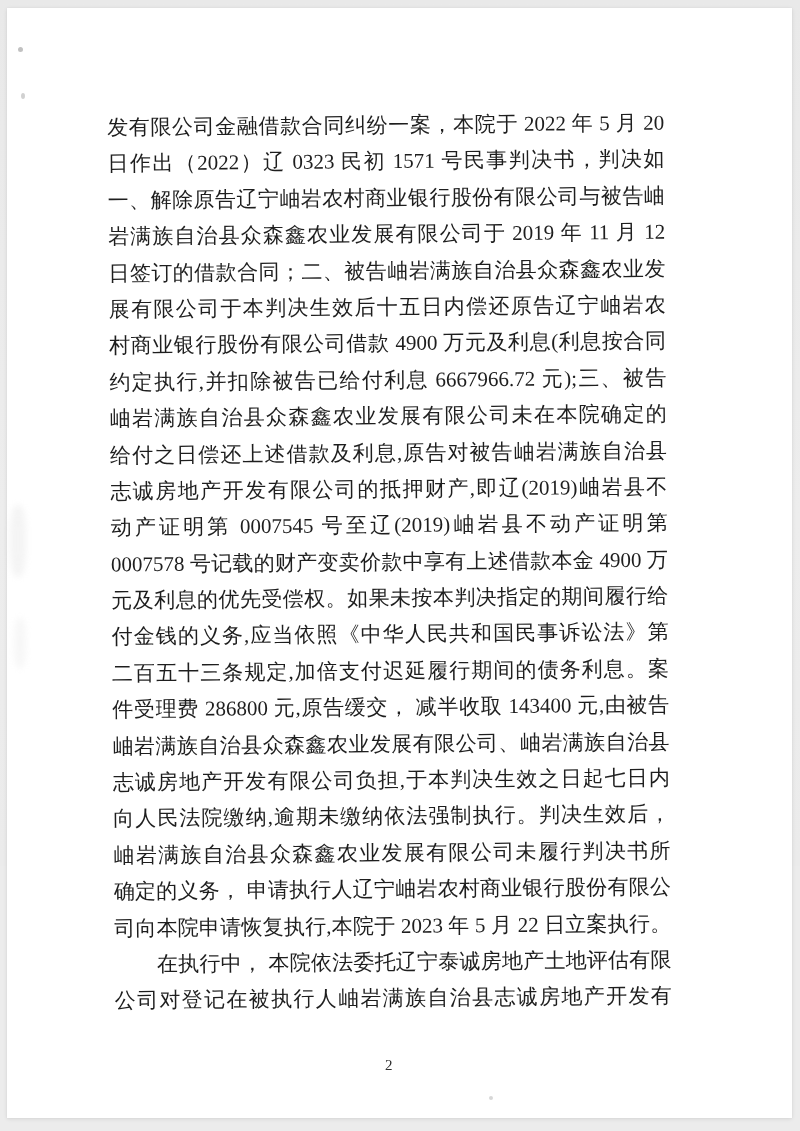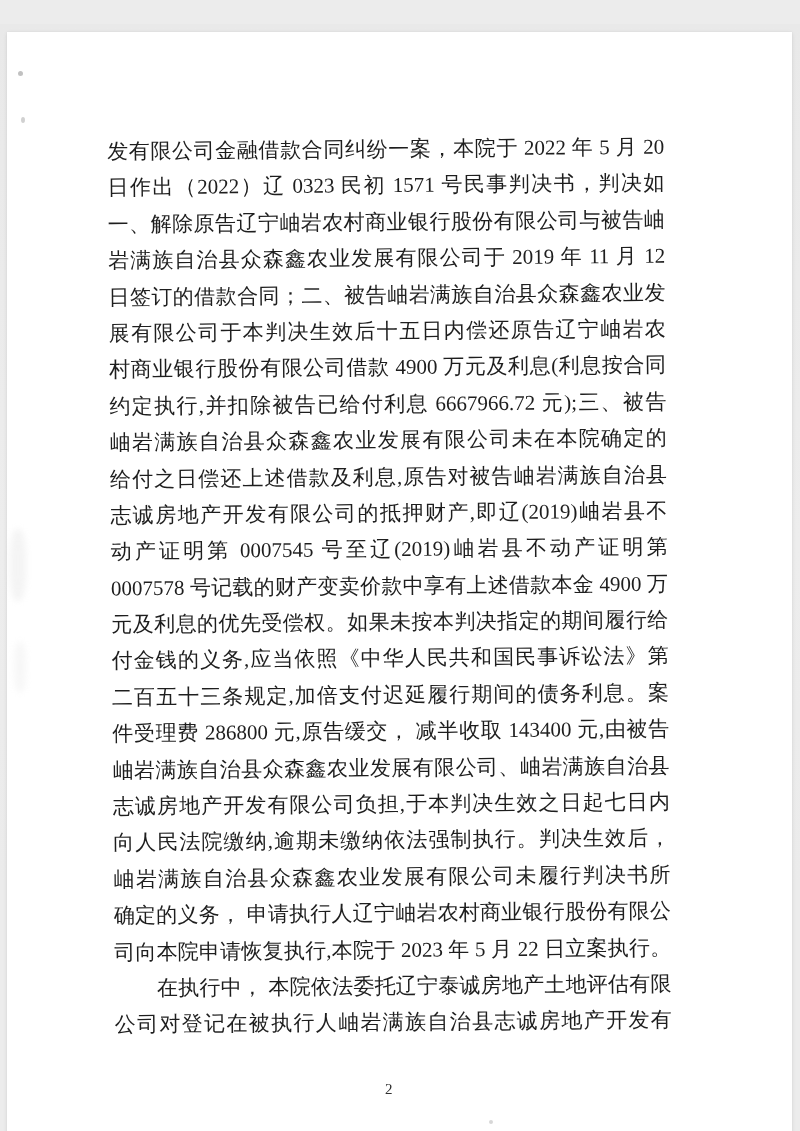--- a/index.html
+++ b/index.html
@@ -9,21 +9,20 @@
     height: 1131px;
     background: #ececec;
     overflow: hidden;
   }
   .stage {
     position: relative;
     width: 800px;
     height: 866px;
     background: linear-gradient(180deg, #e9e9e9 0%, #ededed 60%, #ebebeb 100%);
     font-family: "Liberation Serif", "DejaVu Serif", serif;
-    margin-top: 24px;
   }
   .paper {
     position: absolute;
     left: 7px;
     top: 8px;
     width: 785px;
     height: 1110px;
     background: #ffffff;
     box-shadow: 0 1px 4px rgba(0,0,0,0.10), 0 0 1px rgba(0,0,0,0.06);
   }

